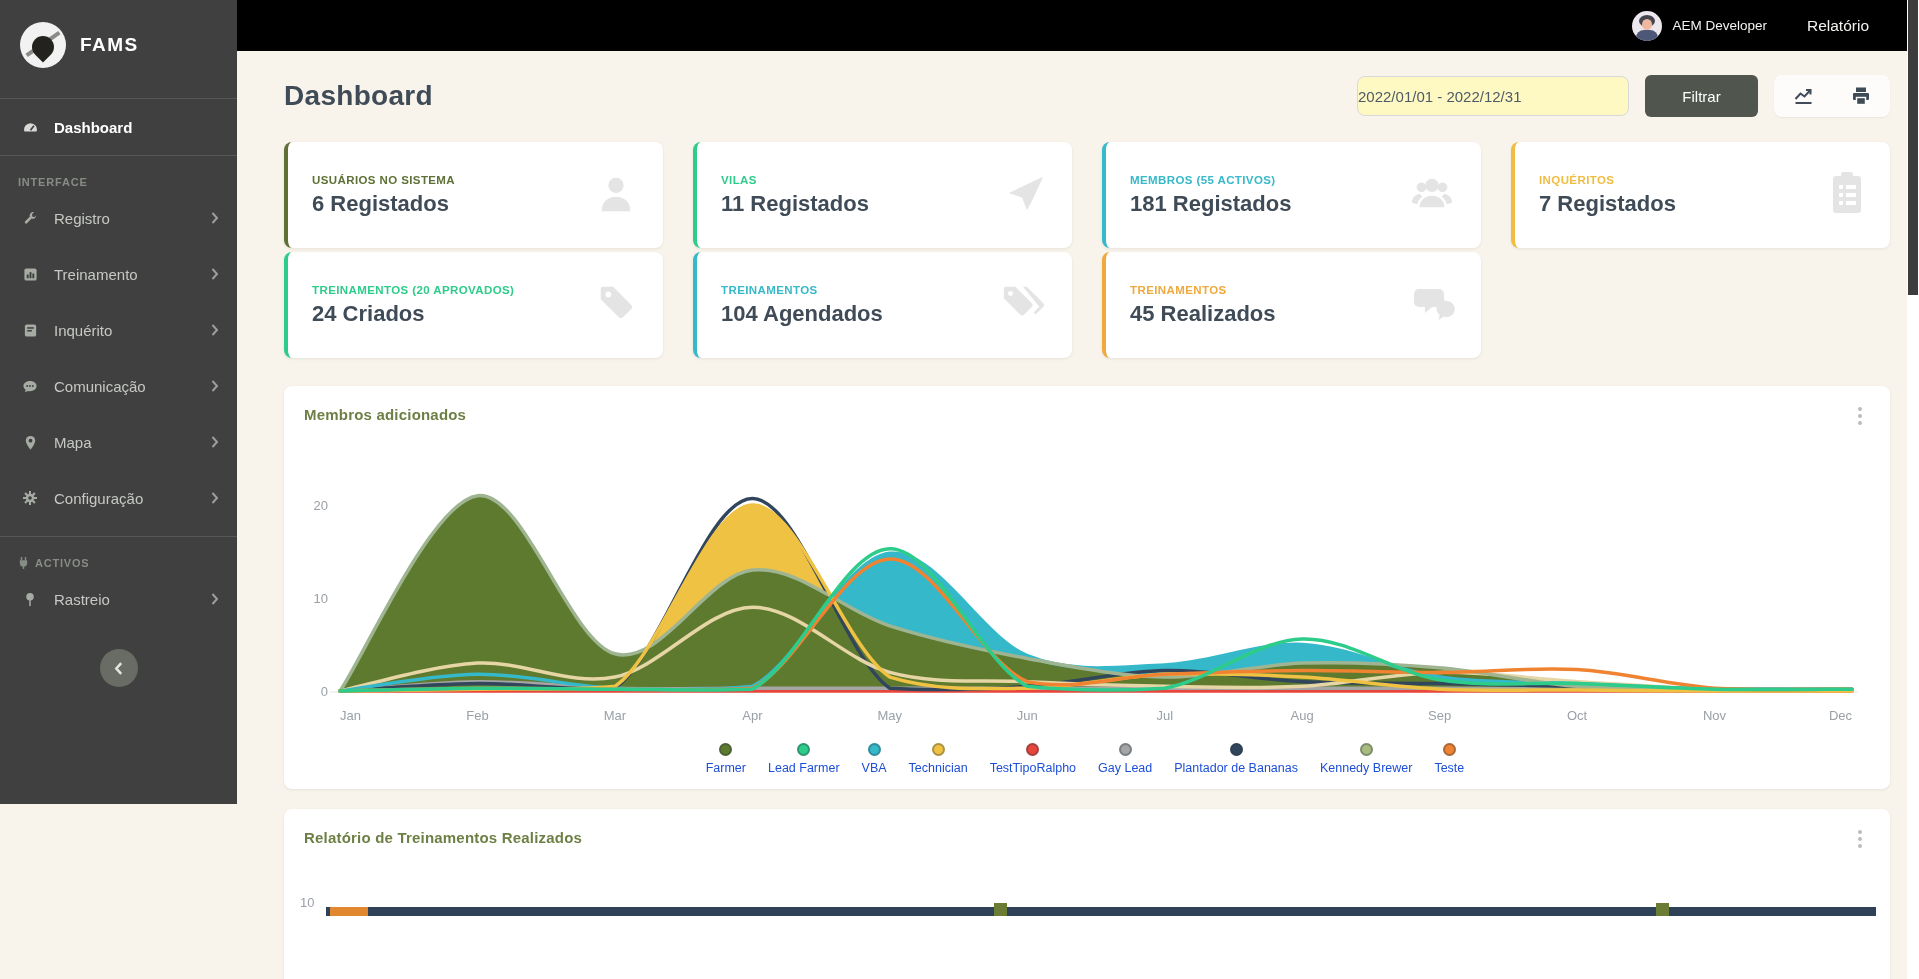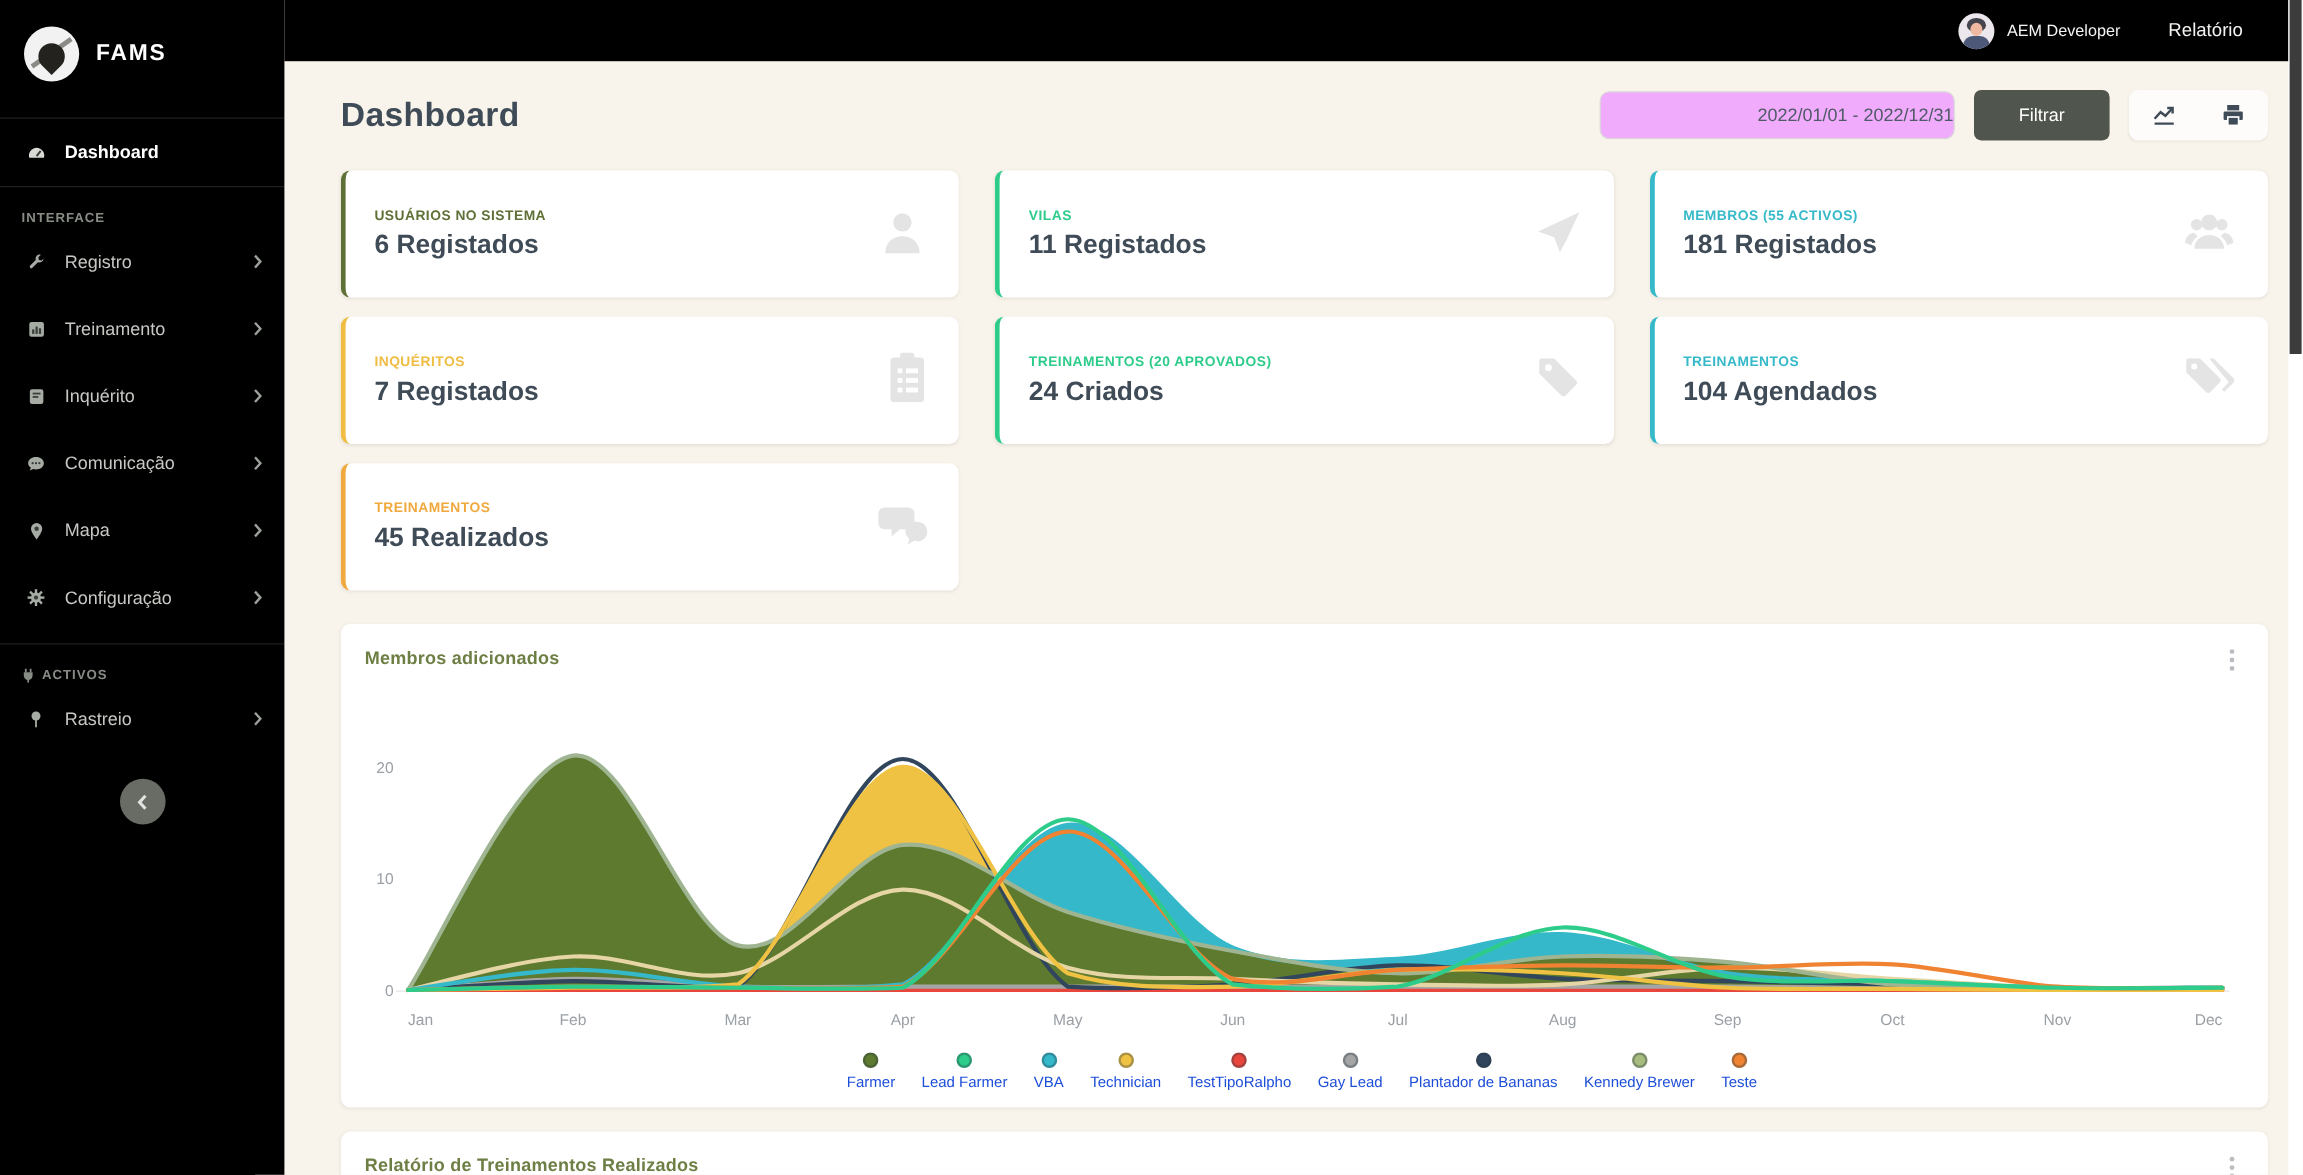--- a/index.html
+++ b/index.html
@@ -1,22 +1,22 @@
 <!DOCTYPE html>
 <html><head>
 <meta charset="utf-8">
 <style>
   * { box-sizing: border-box; margin: 0; padding: 0; }
   html,body { width:1919px; height:979px; overflow:hidden; background:#f9f4eb;
     font-family:"Liberation Sans", sans-serif; }
   #app { position:absolute; left:0; top:0; width:1907px; height:979px; }
 
   
-  .sidebar { position:absolute; left:0; top:0; width:237px; height:979px;
-    background:#000000; color:#c6c9c3; z-index:5; }
+  .sidebar { position:absolute; left:0; top:0; width:237px; height:804px;
+    background:#404040; color:#c6c9c3; z-index:5; }
   .brand { display:flex; align-items:center; gap:14px; padding:22px 20px 30px 20px; }
   .brand-logo { width:46px; height:46px; border-radius:50%; background:#f2f2f2;
     display:flex; align-items:center; justify-content:center; position:relative; overflow:hidden;}
   .brand-logo .pin { width:22px; height:22px; background:#23221f; border-radius:50% 50% 50% 0;
     transform:rotate(-45deg); position:relative; top:2px;}
   .brand-logo .slash { position:absolute; width:40px; height:4px; background:#8a8a86; transform:rotate(-35deg); top:20px;}
   .brand-name { font-size:19px; font-weight:bold; color:#fff; letter-spacing:1.5px; }
   .sep { border:none; border-top:1px solid rgba(255,255,255,.12); }
   .nav-item { height:56px; display:flex; align-items:center; padding:0 18px;
     font-size:15px; cursor:pointer; }
@@ -39,31 +39,31 @@
   .avatar .shirt { position:absolute; left:4px; top:19px; width:22px; height:12px; border-radius:8px 8px 0 0; background:#4d5878;}
   .user-name { color:#f3f3f1; font-size:13.5px; }
   .lang { color:#f3f3f1; font-size:15.5px; cursor:pointer; }
 
   
   .content { position:absolute; left:237px; top:51px; width:1670px; height:928px;
     overflow:hidden; padding:24px 17px 0 47px; }
   .page-head { display:flex; align-items:center; justify-content:space-between; height:42px; }
   .page-title { font-size:28px; font-weight:600; color:#3f4b57; letter-spacing:.3px; }
   .head-controls { display:flex; align-items:center; gap:16px; }
-  .date-input { width:296px; height:40px; border:1px solid #d9d9d9; border-radius:8px;
-    background:#f0abfc; text-align:right; font-size:15px; color:#4f5a66;
+  .date-input { width:272px; height:40px; border:1px solid #d9d9d9; border-radius:8px;
+    background:#fef9c3; text-align:left; font-size:15px; color:#4f5a66;
     font-family:"Liberation Sans", sans-serif; }
   .filter-btn { width:113px; height:42px; background:#50564d; color:#fff; border:none;
     border-radius:6px; font-size:15px; cursor:pointer; font-family:"Liberation Sans", sans-serif;}
   .icon-group { display:flex; background:#fdfcfa; border-radius:8px; box-shadow:0 1px 2px rgba(0,0,0,.06); }
   .icon-btn { width:58px; height:42px; border:none; background:transparent; display:flex;
     align-items:center; justify-content:center; cursor:pointer; }
 
   
-  .cards-grid { display:grid; grid-template-columns:repeat(3,1fr); gap:16px 30px; margin-top:25px; }
+  .cards-grid { display:grid; grid-template-columns:repeat(4,1fr); gap:4px 30px; margin-top:25px; }
   .stat-card { background:#fff; height:106px; border-radius:8px; border-left:4px solid #ccc;
     box-shadow:0 1px 3px rgba(80,80,70,.10); display:flex; align-items:center;
     justify-content:space-between; padding:0 26px 0 24px; }
   .stat-label { font-size:11.5px; font-weight:bold; letter-spacing:.4px; }
   .stat-value { font-size:22px; font-weight:600; color:#3f4b57; margin-top:5px; }
   .stat-icon { flex:0 0 auto; }
   .stat-icon svg { fill:#e4e4e4; }
 
   
   .chart-card { position:relative; background:#fff; border-radius:8px;

